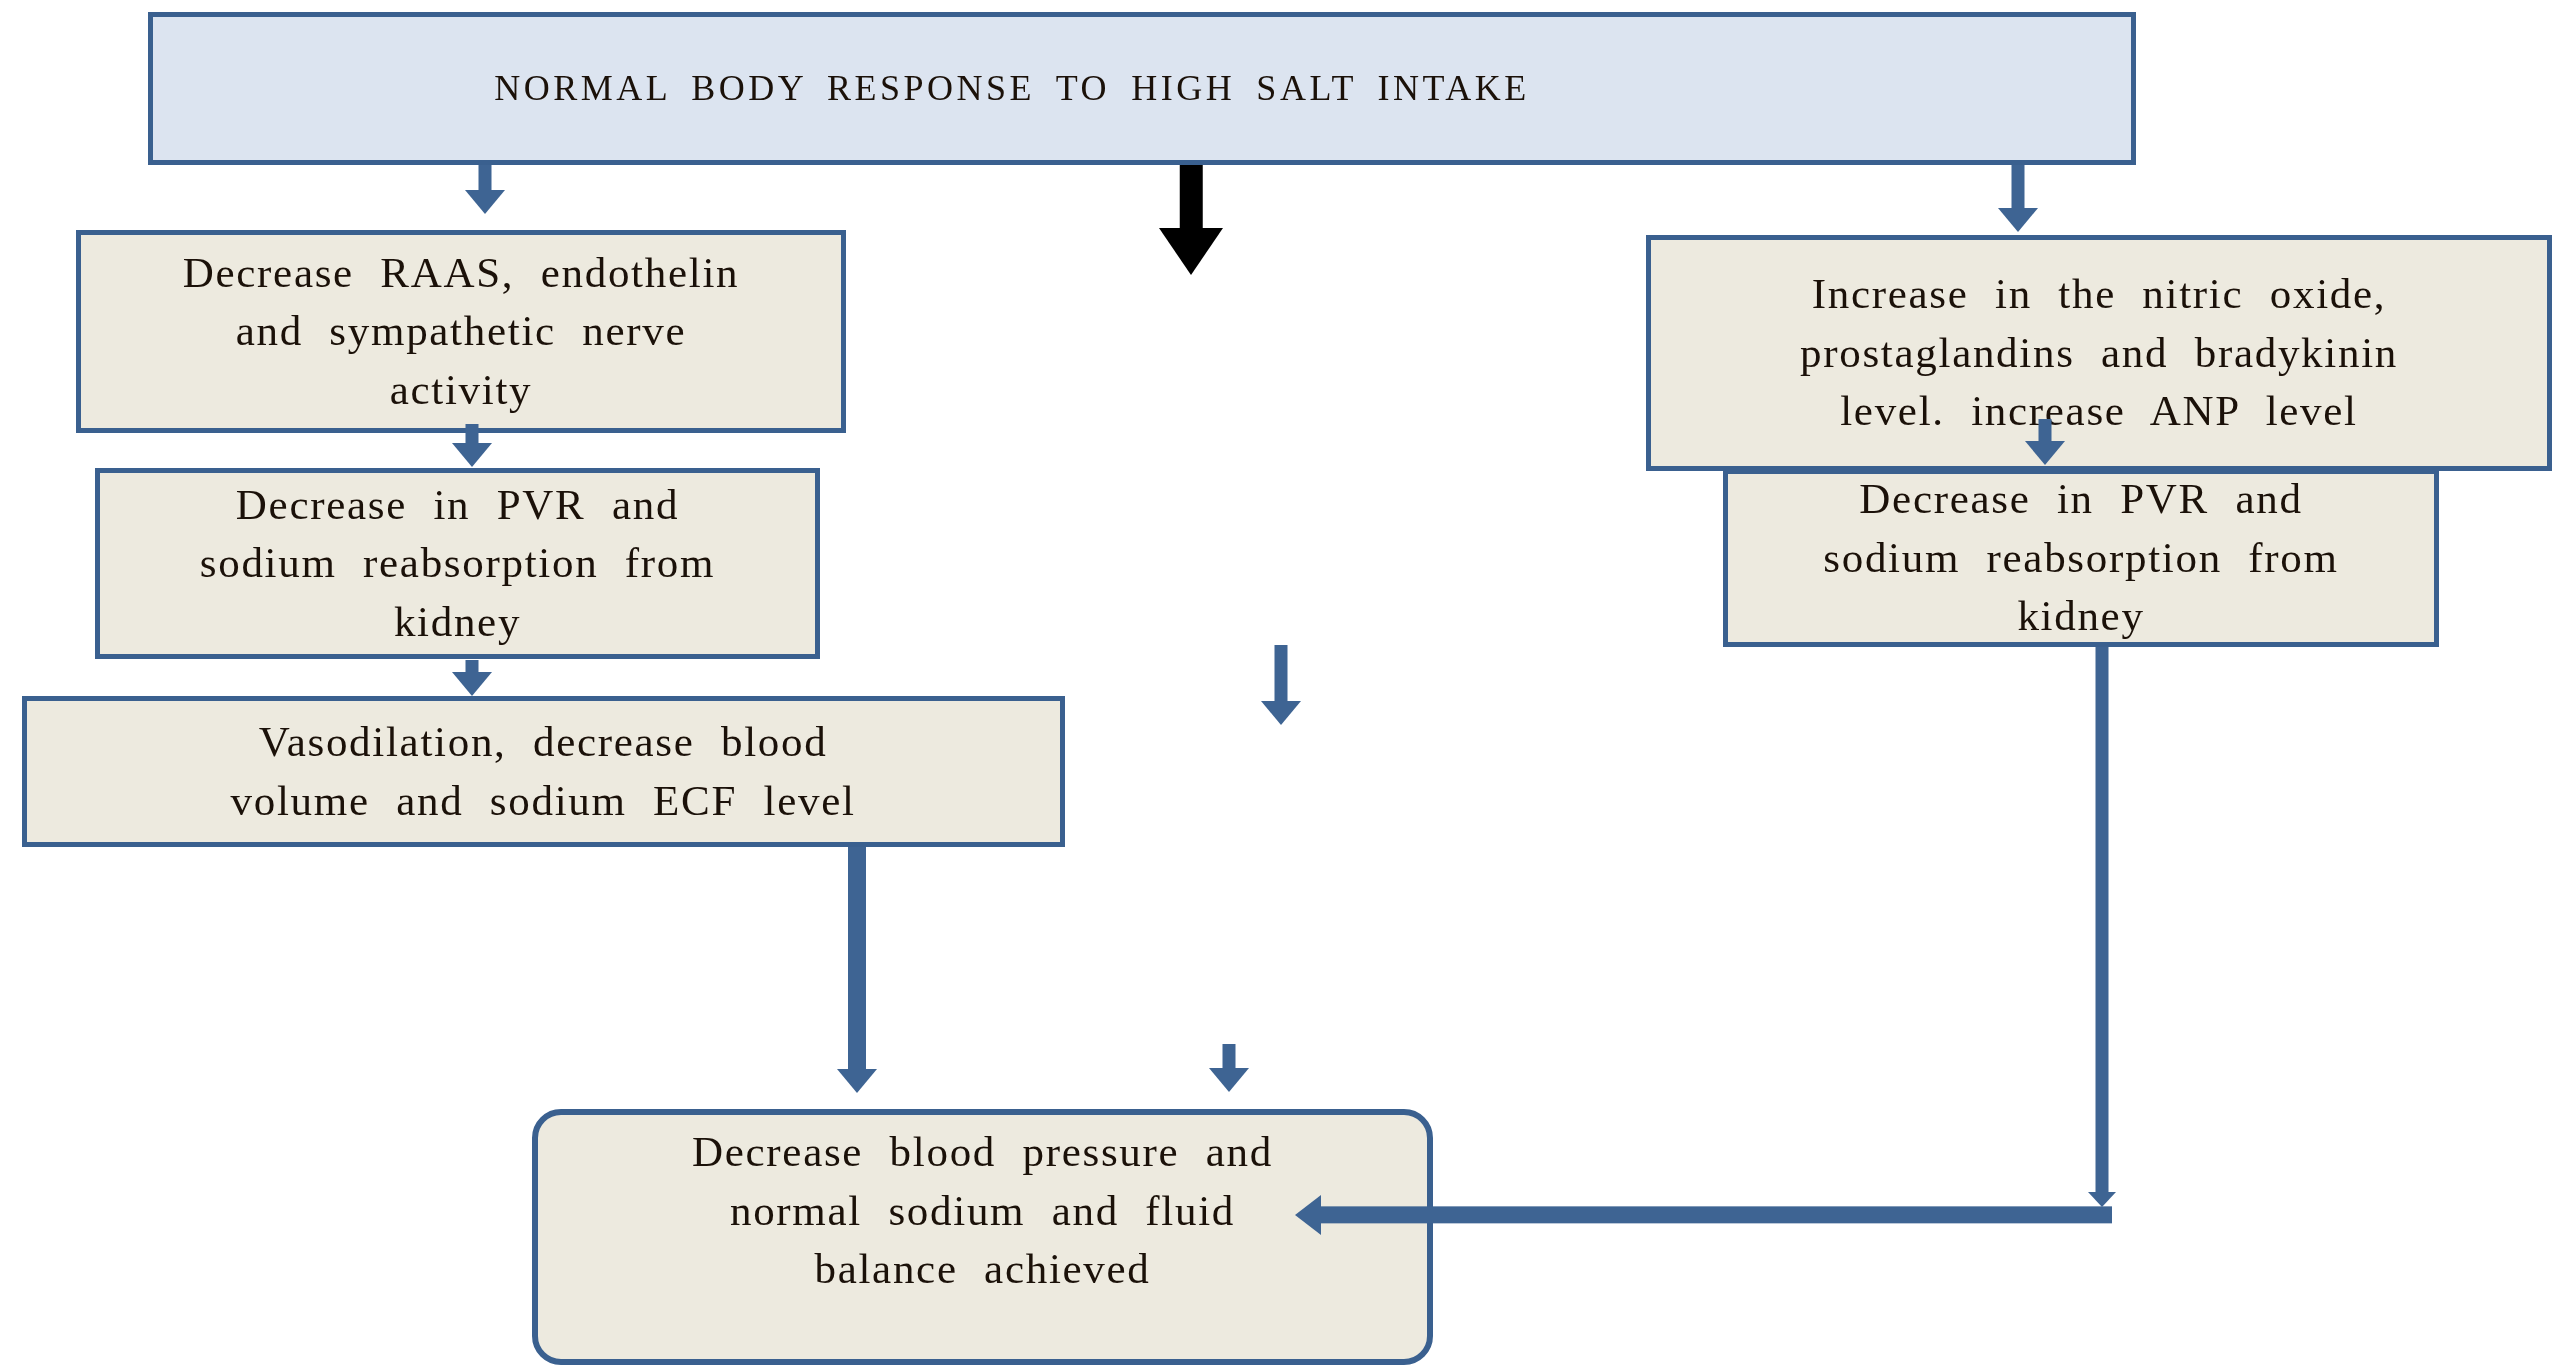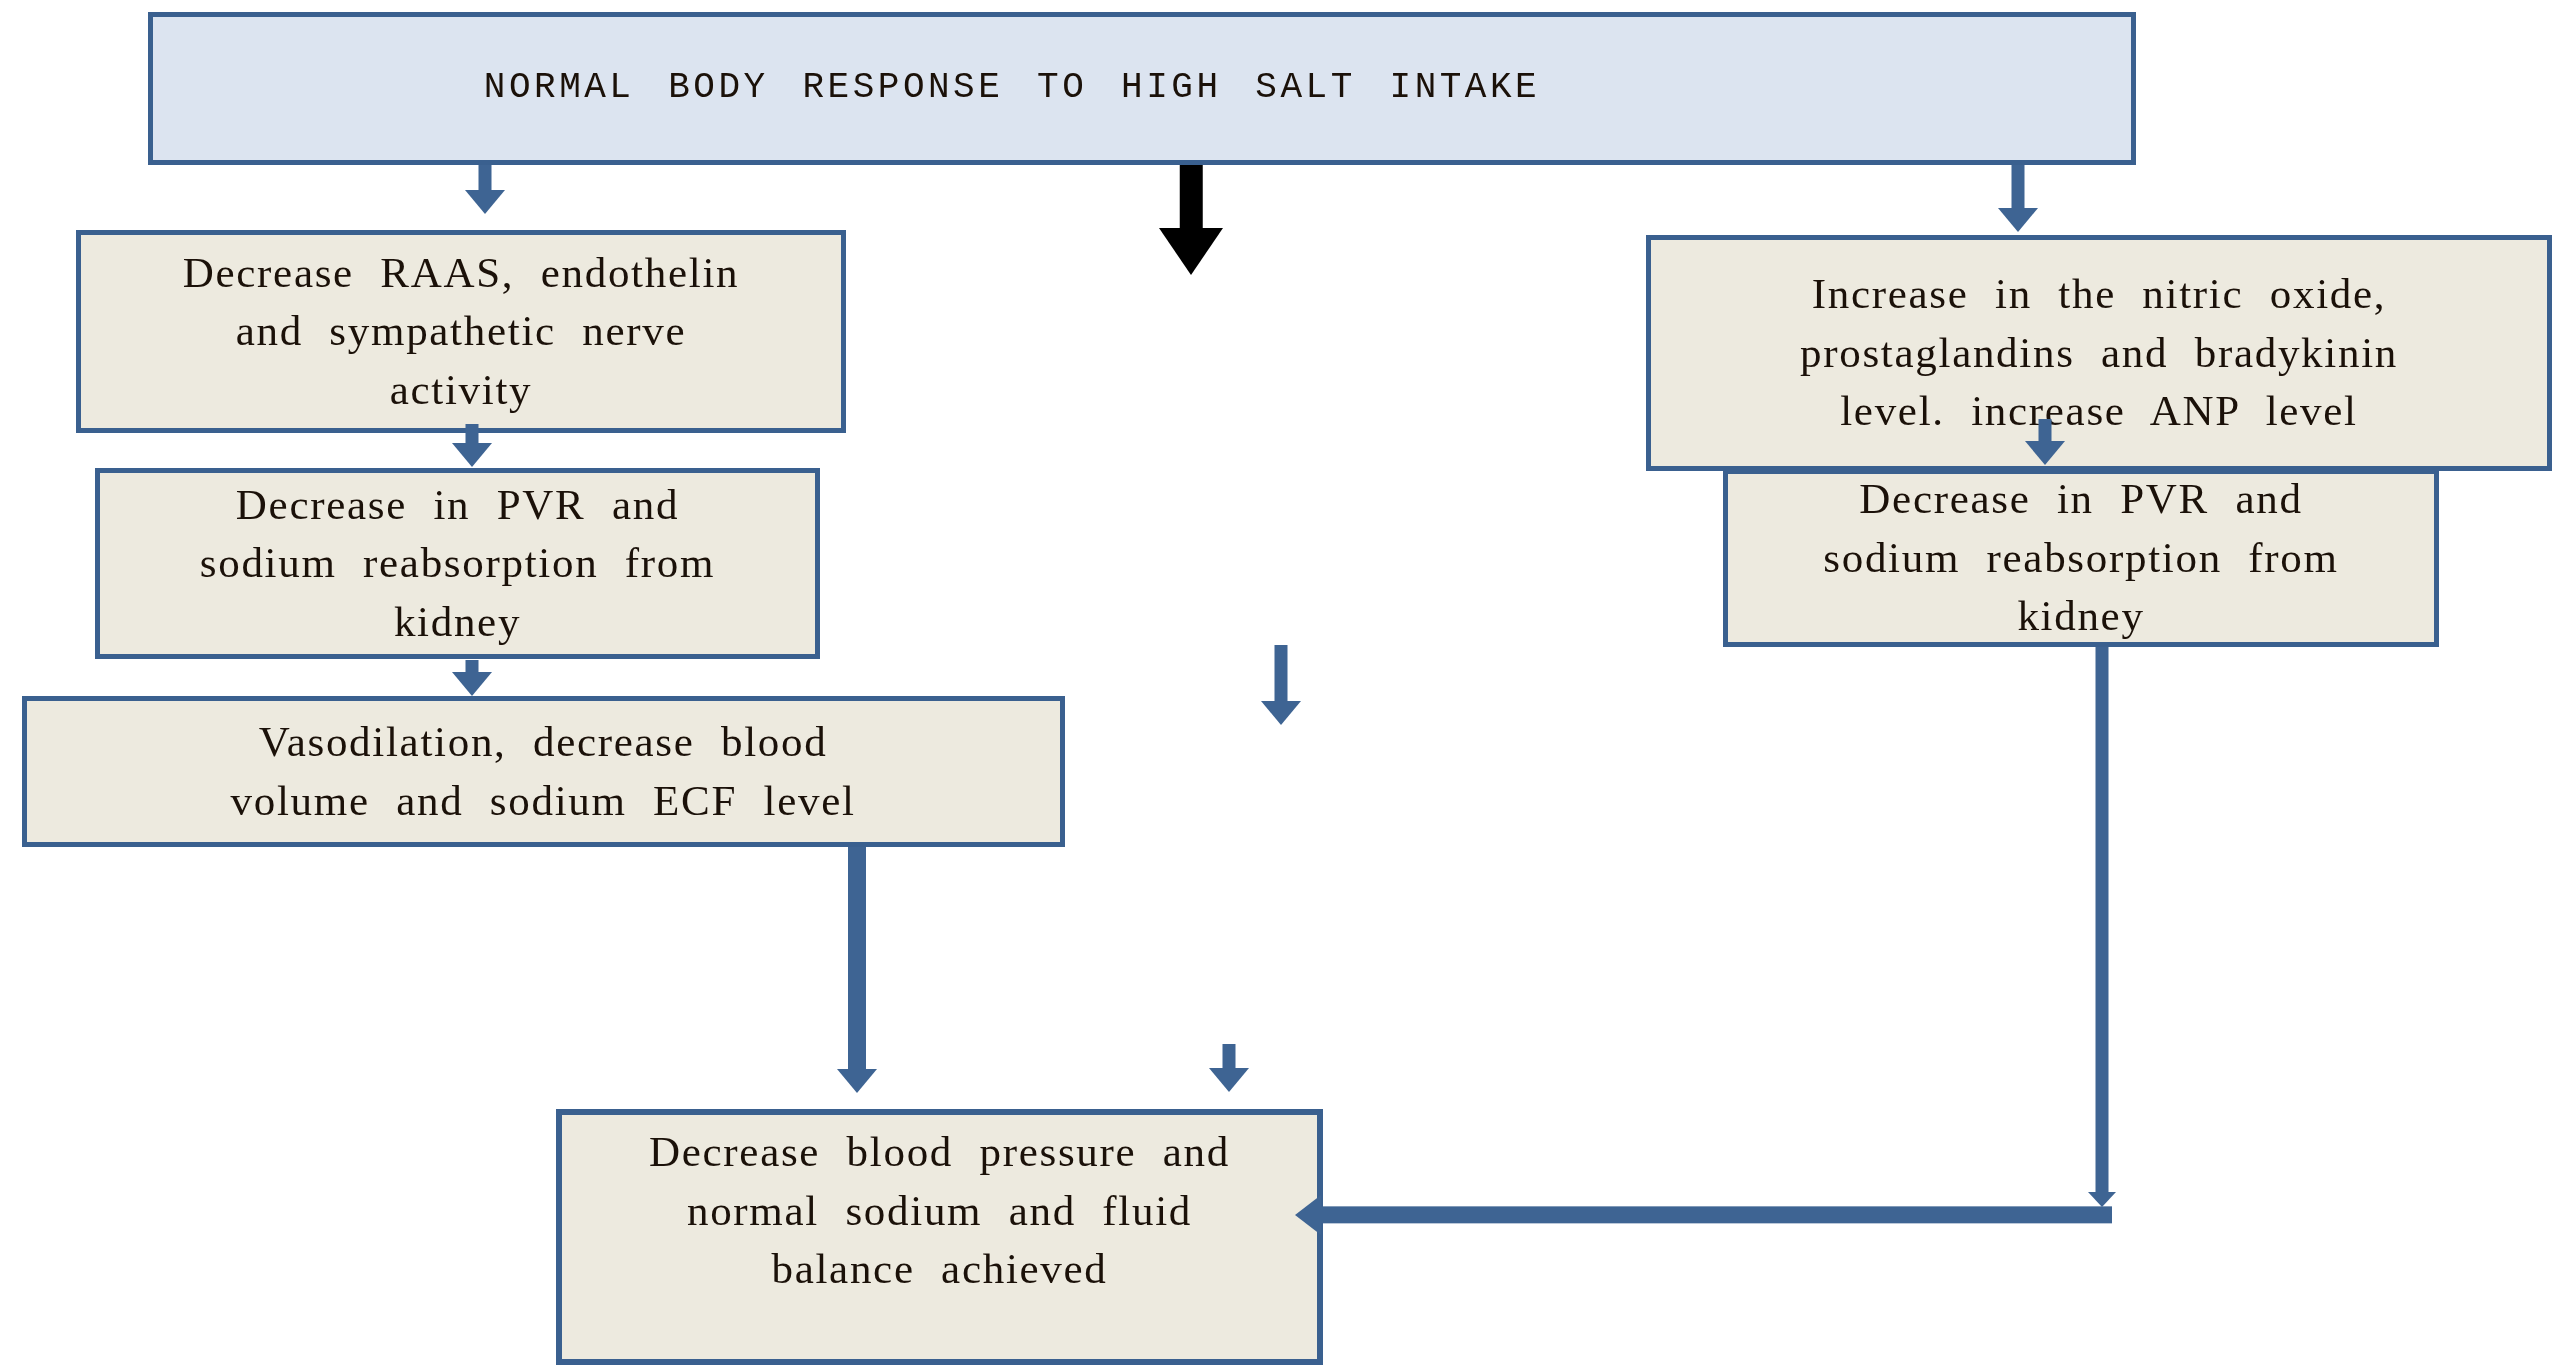--- a/index.html
+++ b/index.html
@@ -29,21 +29,21 @@
     display:flex;align-items:center;justify-content:center;
     text-align:center;
     font-size:43px;line-height:1.36;
     letter-spacing:1.7px;word-spacing:14px;
   }
   .box .label{white-space:pre-line;display:block;}
   .box.title-box{
     background:var(--title-fill);
     font-size:36px;letter-spacing:3.5px;word-spacing:8.7px;
   }
-  .box.title-box .label{transform:translateX(-130px);white-space:nowrap;font-family:Liberation Mono, monospace;}
+  .box.title-box .label{transform:translateX(-130px);white-space:nowrap;}
   .box.center-box{background:var(--center-fill);}
   
   .arrow-v{position:absolute;width:40px;}
   .arrow-v .shaft{
     position:absolute;left:50%;transform:translateX(-50%);
     top:0;bottom:22.5px;width:13px;background:var(--arrow);
   }
   .arrow-v .head{
     position:absolute;left:50%;transform:translateX(-50%);bottom:0;
     width:0;height:0;
@@ -111,21 +111,21 @@
 prostaglandins and bradykinin
 level. increase ANP level</span>
   </div>
 
   <div class="box" style="left:1723px;top:469px;width:716px;height:178px;">
     <span class="label">Decrease in PVR and
 sodium reabsorption from
 kidney</span>
   </div>
 
-  <div class="box" style="left:556px;top:1109px;width:767px;height:256px;border-width:6px;padding-bottom:52px;">
+  <div class="box" style="left:532px;top:1109px;width:901px;height:256px;border-width:6px;padding-bottom:52px;border-radius:29px;">
     <span class="label">Decrease blood pressure and
 normal sodium and fluid
 balance achieved</span>
   </div>
 
   <div class="arrow-v" style="left:465px;top:165px;height:49px;">
     <div class="shaft"></div>
     <div class="head"></div>
   </div>
 

